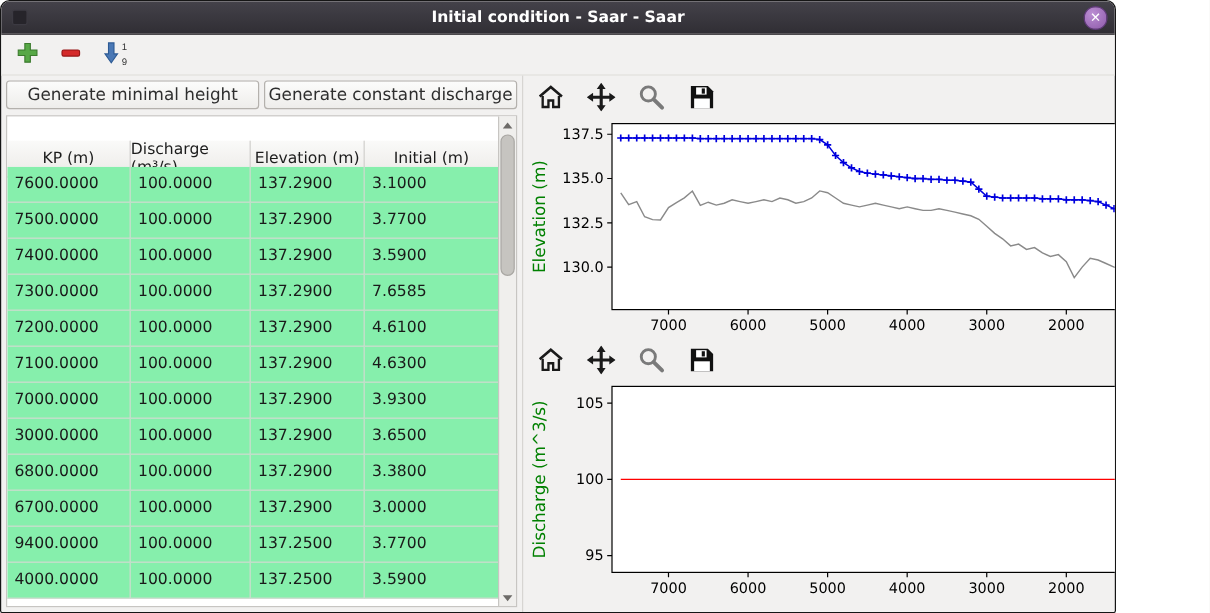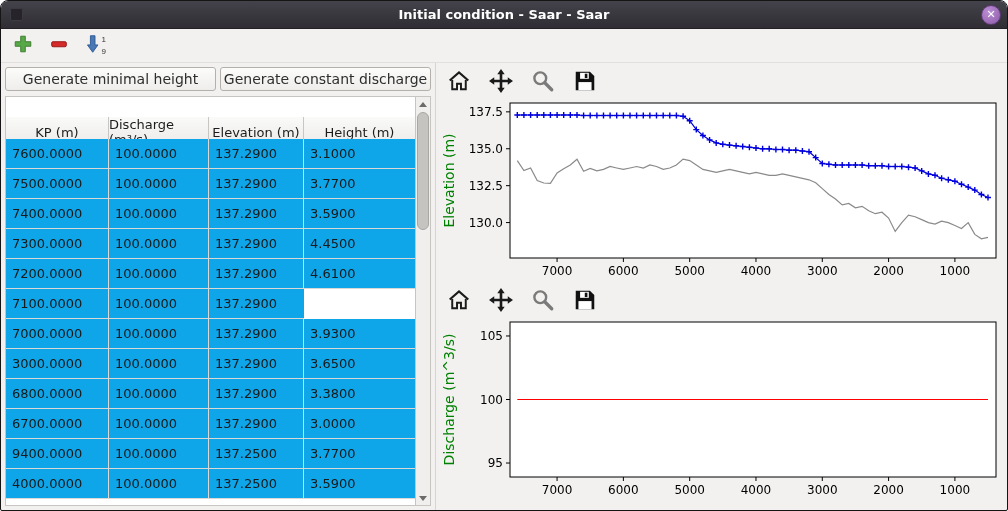--- a/index.html
+++ b/index.html
@@ -1,17 +1,17 @@
 <!DOCTYPE html>
 <html><head>
 <meta charset="utf-8">
 <style>
   * { margin:0; padding:0; box-sizing:border-box; }
   html,body { width:1008px; height:511px; overflow:hidden; font-family:"DejaVu Sans",sans-serif; }
-  .window { width:1008px; height:511px; display:flex; flex-direction:column; background:#f2f1f0; border:1px solid #151515; border-radius:8px 8px 2px 2px; overflow:hidden; }
+  .window { width:930px; height:511px; display:flex; flex-direction:column; background:#f2f1f0; border:1px solid #151515; border-radius:8px 8px 2px 2px; overflow:hidden; }
 
   
   .titlebar { height:28px; flex:0 0 28px; background:linear-gradient(#44424a,#302e34); display:flex; align-items:center; position:relative; border-bottom:1px solid #232126; }
   .app-icon { width:13px; height:13px; margin-left:9px; background:#26242a; border:1px solid #3c3a42; border-radius:2px; }
   .title { position:absolute; left:0; right:0; text-align:center; color:#ffffff; font-weight:bold; font-size:13px; pointer-events:none; }
   .close-btn { position:absolute; right:6px; top:4px; width:20px; height:20px; border-radius:50%; background:radial-gradient(circle at 35% 30%, #bb8ed3, #8d5aa9); border:1px solid #5f3a78; color:#fff; font-size:11px; line-height:18px; text-align:center; cursor:pointer; }
 
   
   .toolbar { height:34px; flex:0 0 34px; display:flex; align-items:center; gap:8px; padding:0 8px; background:#f2f1f0; border-bottom:1px solid #e2e0dd; }
   .tbtn { width:28px; height:28px; border:none; background:transparent; display:flex; align-items:center; justify-content:center; position:relative; cursor:pointer; }
@@ -24,21 +24,21 @@
   .btn-row { display:flex; gap:4px; margin-bottom:5px; }
   .gbtn { flex:1; height:24px; font-family:"DejaVu Sans",sans-serif; font-size:14px; color:#2e2e2e; background:linear-gradient(#fcfcfb,#eeedeb); border:1px solid #b4b1ad; border-radius:3px; cursor:pointer; }
 
   .table-wrap { flex:1; display:flex; border:1px solid #c7c5c2; background:#fff; min-height:0; }
   .table-main { flex:1; display:flex; flex-direction:column; min-width:0; overflow:hidden;margin-top:20px; }
   .thead { display:grid; grid-template-columns:103px 100px 95px 1fr; height:22px; flex:0 0 22px; }
   .th { background:linear-gradient(#fafaf9,#eceae7); border-right:1px solid #c8c6c3; border-bottom:1px solid #c8c6c3; font-size:13px; color:#1c1c1c; display:flex; align-items:center; justify-content:center; }
   .th:last-child { border-right:none; }
   .tbody { flex:1; overflow:hidden; }
   .row { display:grid; grid-template-columns:103px 100px 95px 1fr; height:30px; }
-  .td { border-right:1px solid #dad8d5; border-bottom:1px solid #dad8d5; font-size:13px; color:#1a1a1a; display:flex; align-items:center; padding-left:6px; background:#0ea5e9; }
+  .td { border-right:1px solid #dad8d5; border-bottom:1px solid #dad8d5; font-size:13px; color:#1a1a1a; display:flex; align-items:center; padding-left:6px; background:#86efac; }
   .td:last-child { border-right:none; }
 
   
   .vscroll { width:15px; flex:0 0 15px; border-left:1px solid #c7c5c2; background:#f0efed; display:flex; flex-direction:column; }
   .sb-btn { height:14px; flex:0 0 14px; display:flex; align-items:center; justify-content:center; }
   .tri-up { width:0; height:0; border-left:4px solid transparent; border-right:4px solid transparent; border-bottom:5px solid #6d6b68; }
   .tri-down { width:0; height:0; border-left:4px solid transparent; border-right:4px solid transparent; border-top:5px solid #6d6b68; }
   .sb-track { flex:1; position:relative; }
   .sb-thumb { position:absolute; top:1px; left:1px; right:1px; height:31%; background:#c6c4c0; border:1px solid #a9a7a3; border-radius:6px; }
 
@@ -92,21 +92,21 @@
       <div class="btn-row">
         <button class="gbtn">Generate minimal height</button>
         <button class="gbtn">Generate constant discharge</button>
       </div>
       <div class="table-wrap">
         <div class="table-main">
           <div class="thead">
               <div class="th">KP (m)</div>
               <div class="th">Discharge (m³/s)</div>
               <div class="th">Elevation (m)</div>
-              <div class="th">Height (m)</div>
+              <div class="th">Initial (m)</div>
             </div>
           <div class="tbody">
               <div class="row">
                 <div class="td">7600.0000</div>
                 <div class="td">100.0000</div>
                 <div class="td">137.2900</div>
                 <div class="td">3.1000</div>
               </div>
               <div class="row">
                 <div class="td">7500.0000</div>
@@ -117,32 +117,33 @@
               <div class="row">
                 <div class="td">7400.0000</div>
                 <div class="td">100.0000</div>
                 <div class="td">137.2900</div>
                 <div class="td">3.5900</div>
               </div>
               <div class="row">
                 <div class="td">7300.0000</div>
                 <div class="td">100.0000</div>
                 <div class="td">137.2900</div>
-                <div class="td">4.4500</div>
+                <div class="td">7.6585</div>
               </div>
               <div class="row">
                 <div class="td">7200.0000</div>
                 <div class="td">100.0000</div>
                 <div class="td">137.2900</div>
                 <div class="td">4.6100</div>
               </div>
               <div class="row">
                 <div class="td">7100.0000</div>
                 <div class="td">100.0000</div>
                 <div class="td">137.2900</div>
+                <div class="td">4.6300</div>
               </div>
               <div class="row">
                 <div class="td">7000.0000</div>
                 <div class="td">100.0000</div>
                 <div class="td">137.2900</div>
                 <div class="td">3.9300</div>
               </div>
               <div class="row">
                 <div class="td">3000.0000</div>
                 <div class="td">100.0000</div>

